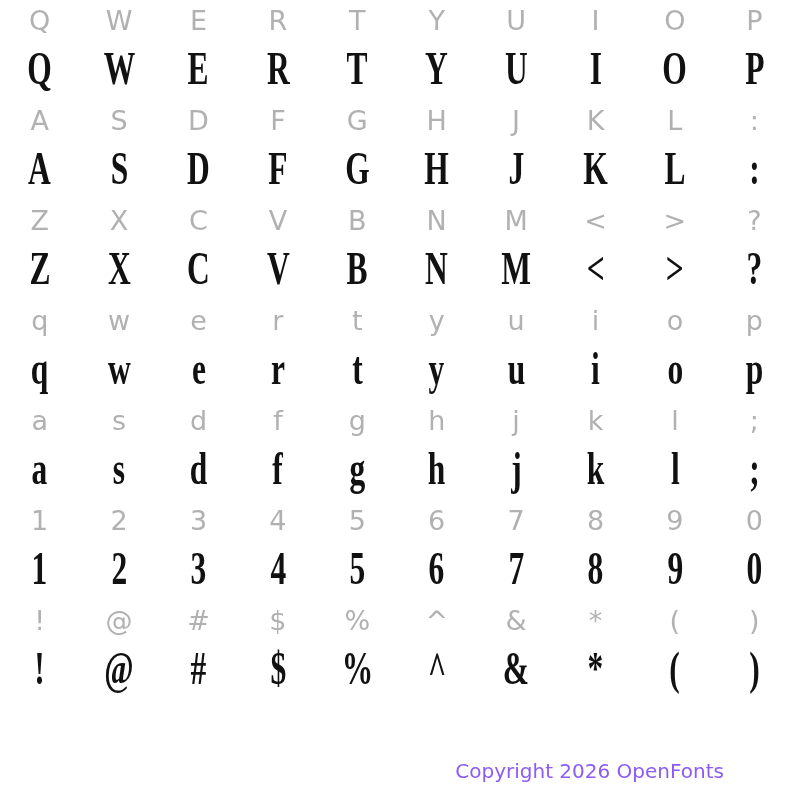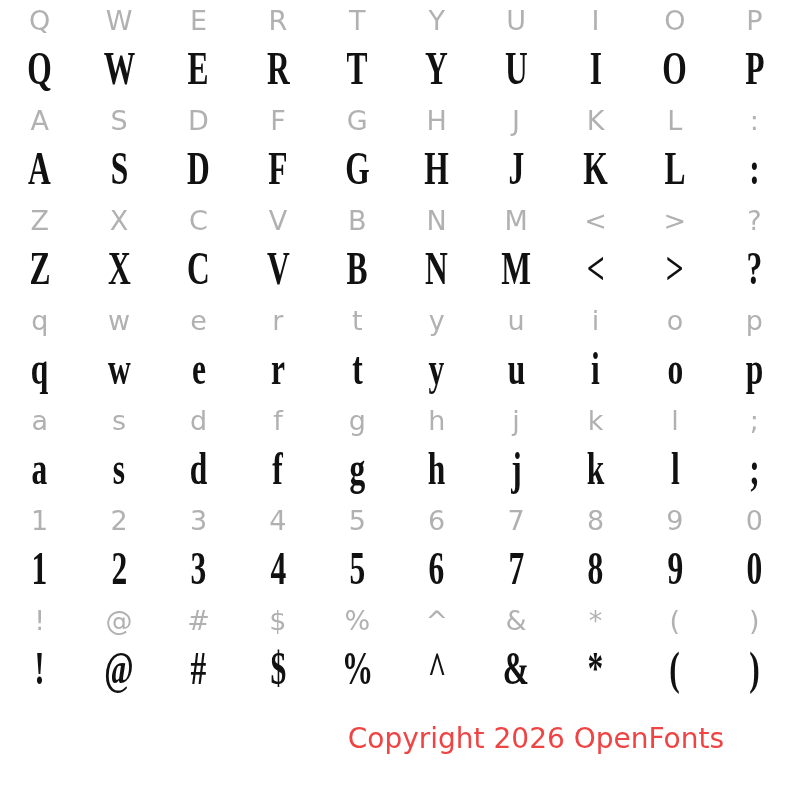--- a/index.html
+++ b/index.html
@@ -56,28 +56,28 @@
     display: inline-block;
     line-height: 1;
     white-space: pre;
   }
   .specimen .char-cell {
     transform: scaleX(0.70) scaleY(1.02);
     transform-origin: center;
   }
   .footer-copyright {
     position: absolute;
-    top: 724px;
+    top: 756px;
     right: 76px;
     height: 30px;
     line-height: 30px;
     font-family: "DejaVu Sans", "Liberation Sans", sans-serif;
-    font-size: 28px;
+    font-size: 20px;
     font-weight: 400;
-    color: #ef4444;
+    color: #8b5cf6;
     white-space: nowrap;
   }
 </style>
 </head>
 <body>
 
 <div class="page">
   <div class="sections" id="sections">
       <div class="section">
         <div class="char-row reference">

